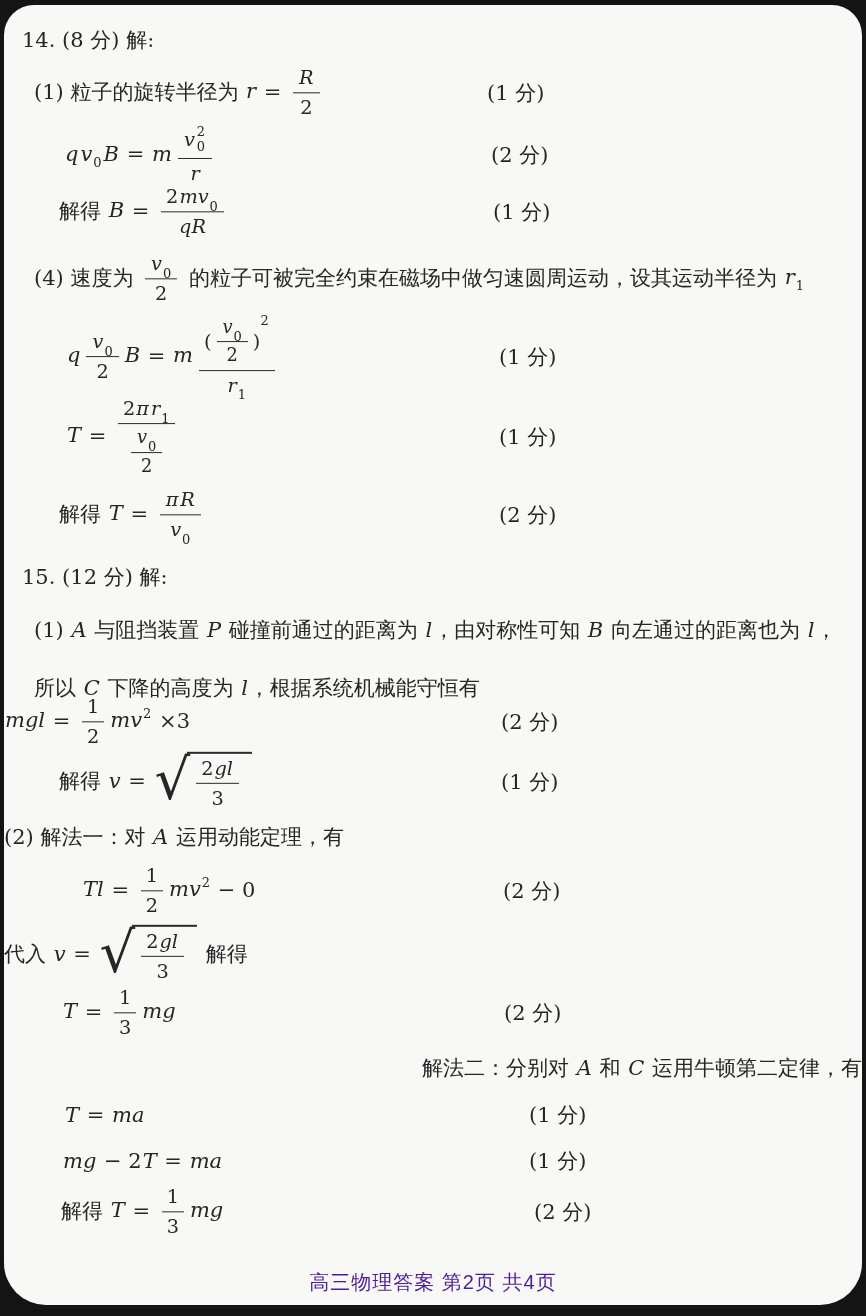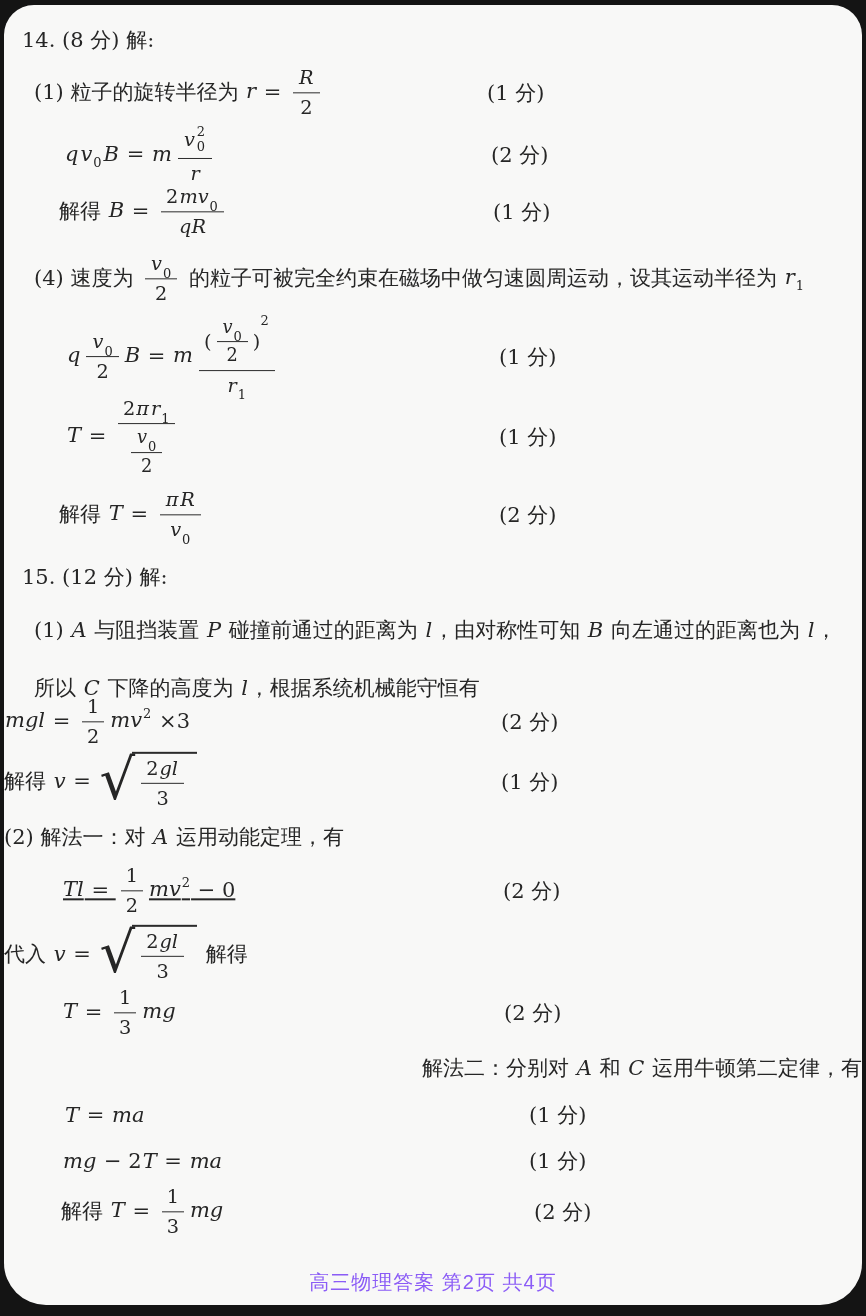--- a/index.html
+++ b/index.html
@@ -33,21 +33,21 @@
   .mnum{border-bottom:1.7px solid #2b2b2b;padding-bottom:3px}
   .mden{padding-top:3px}
   .msqrt{display:inline-flex;align-items:center;vertical-align:middle;margin:0 2px}
   .mrad{font-family:"DejaVu Serif",serif;font-size:56px;line-height:0.92;font-weight:400;
         margin-right:-3px;transform:translateY(-2px)}
   .mradbody{border-top:2px solid #2b2b2b;padding:3px 8px 2px 4px;display:inline-flex;align-items:center}
   .score{position:absolute;top:50%;transform:translateY(-50%);
          font-size:21px;font-family:"DejaVu Serif","Liberation Sans",sans-serif}
   .footer{
     position:absolute;left:0;right:0;top:1264px;text-align:center;
-    font-size:20px;color:#8b5cf6;letter-spacing:1px;
+    font-size:20px;color:#4c1d95;letter-spacing:1px;
   }
 </style>
 </head>
 <body>
 
 <div class="sheet">
   <div class="footer">高三物理答案 第2页 共4页</div>
 <div class="line cline" style="top: 35px; padding-left: 18px;"><span class="mt">14. (8 分) 解:</span></div>
     <div class="line cline" style="top: 88px; padding-left: 30px;"><span class="mt">(1) 粒子的旋转半径为 </span><span class="mv">r</span><span class="mt"> = </span><span class="mfrac">
         <span class="mnum">
@@ -148,36 +148,36 @@
     <div class="line cline" style="top: 572px; padding-left: 18px;"><span class="mt">15. (12 分) 解:</span></div>
     <div class="line pline" style="top: 596px; padding-left: 30px; width: 812px;"><span class="mt">(1) </span><span class="mv">A</span><span class="mt"> 与阻挡装置 </span><span class="mv">P</span><span class="mt"> 碰撞前通过的距离为 </span><span class="mv">l</span><span class="mt">，由对称性可知 </span><span class="mv">B</span><span class="mt"> 向左通过的距离也为 </span><span class="mv">l</span><span class="mt">，所以 </span><span class="mv">C</span><span class="mt"> 下降的高度为 </span><span class="mv">l</span><span class="mt">，根据系统机械能守恒有</span></div>
     <div class="line cline" style="top: 717px; "><span class="mv">mgl</span><span class="mt"> = </span><span class="mfrac">
         <span class="mnum">
           <span class="mt">1</span>
         </span>
         <span class="mden">
           <span class="mt">2</span>
         </span>
       </span><span class="mv">mv</span><span class="msup">2</span><span class="mt"> ×3</span><span class="score" style="left: 497px;">(2 分)</span></div>
-    <div class="line cline" style="top: 777px; "><span class="mt">解得 </span><span class="mv">v</span><span class="mt"> = </span><span class="msqrt">
+    <div class="line cline" style="top: 777px; padding-left: 55px;"><span class="mt">解得 </span><span class="mv">v</span><span class="mt"> = </span><span class="msqrt">
         <span class="mrad">√</span>
         <span class="mradbody">
           <span class="mfrac">
             <span class="mnum">
               <span class="mt">2</span>
               <span class="mv">gl</span>
             </span>
             <span class="mden">
               <span class="mt">3</span>
             </span>
           </span>
         </span>
       </span><span class="score" style="left: 497px;">(1 分)</span></div>
     <div class="line cline" style="top: 832px; "><span class="mt">(2) 解法一：对 </span><span class="mv">A</span><span class="mt"> 运用动能定理，有</span></div>
-    <div class="line cline" style="top: 886px; padding-left: 58px; text-decoration: underline;"><span class="mv">Tl</span><span class="mt"> = </span><span class="mfrac">
+    <div class="line cline" style="top: 886px; padding-left: 78px;"><span class="mv">Tl</span><span class="mt"> = </span><span class="mfrac">
         <span class="mnum">
           <span class="mt">1</span>
         </span>
         <span class="mden">
           <span class="mt">2</span>
         </span>
       </span><span class="mv">mv</span><span class="msup">2</span><span class="mt"> − 0</span><span class="score" style="left: 499px;">(2 分)</span></div>
     <div class="line cline" style="top: 950px; "><span class="mt">代入 </span><span class="mv">v</span><span class="mt"> = </span><span class="msqrt">
         <span class="mrad">√</span>
         <span class="mradbody">

